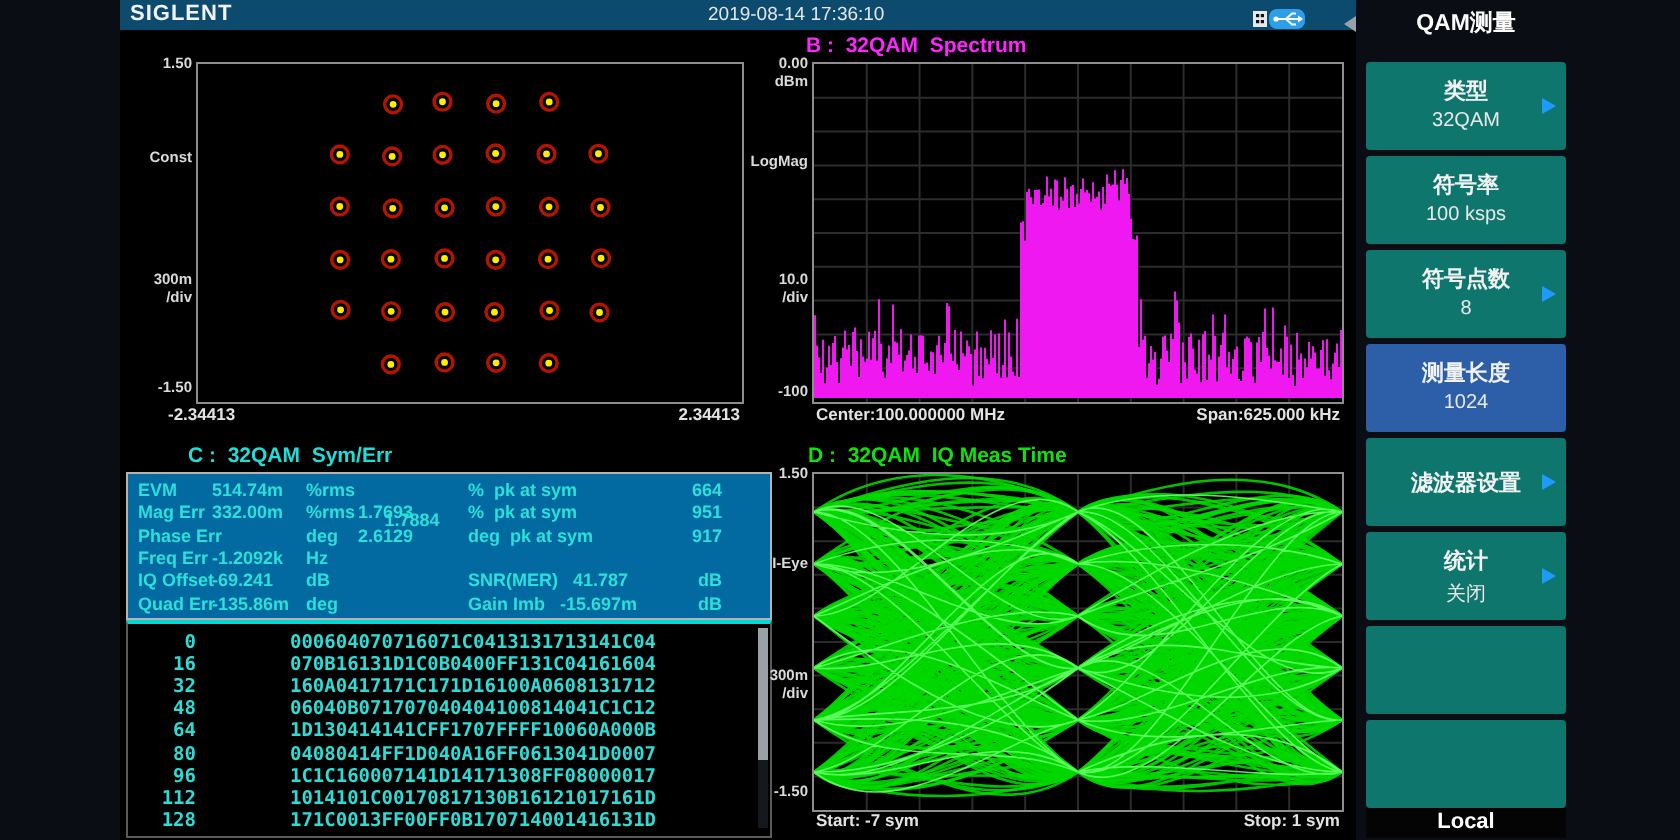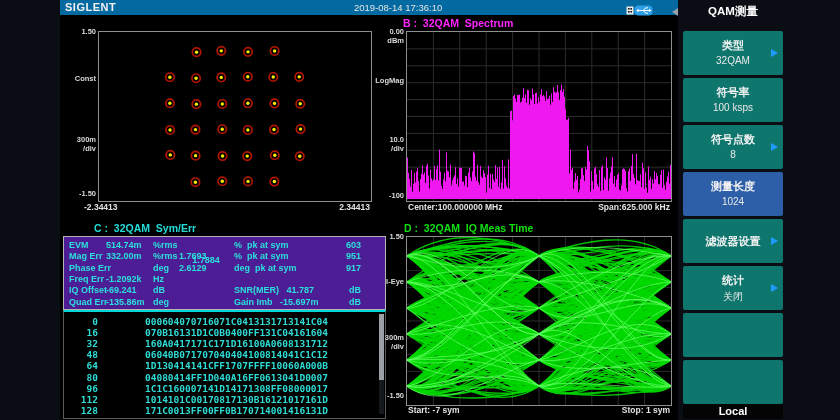--- a/index.html
+++ b/index.html
@@ -1,30 +1,30 @@
 <!DOCTYPE html>
 <html><head>
 <meta charset="utf-8">
 <style>
   html,body{margin:0;padding:0;background:#05070b;}
   .stage{position:relative;width:840px;height:420px;background:#0a0d13;overflow:hidden;
          font-family:"Liberation Sans",sans-serif;-webkit-font-smoothing:antialiased;}
   .screen{position:absolute;left:60px;top:0;width:618px;height:420px;background:#000;}
-  .topbar{position:absolute;left:0;top:0;width:618px;height:15px;background:#0369a1;}
+  .topbar{position:absolute;left:0;top:0;width:618px;height:15px;background:#0c4a6e;}
   .brand{position:absolute;left:5px;top:1px;font-size:11px;font-weight:bold;letter-spacing:.5px;color:#f2f2f2;}
   .datetime{position:absolute;left:294px;top:2px;font-size:9.5px;color:#e6e6e6;}
   .usb{position:absolute;left:566px;top:2px;width:28px;height:11px;}
   .wtitle{position:absolute;font-size:10.5px;font-weight:bold;white-space:pre;}
   .t-a{color:#f0f000;} .t-b{color:#ff25ff;} .t-c{color:#22dcd8;} .t-d{color:#10e010;}
   .marker{margin-right:6px;}
   .plot{position:absolute;background:#000;border:1px solid #8e8e8e;}
   .plot svg{display:block;}
   .axl{position:absolute;font-size:7.5px;font-weight:bold;color:#d9d9d9;text-align:right;white-space:pre;}
   .axb{position:absolute;font-size:8.5px;font-weight:bold;color:#e3e3e3;white-space:pre;}
-  .measbox{position:absolute;left:3px;top:236px;width:321px;height:72px;background:#4c1d95;border:1px solid #b4b4b4;}
+  .measbox{position:absolute;left:3px;top:236px;width:321px;height:72px;background:#0369a1;border:1px solid #b4b4b4;}
   .mcell{position:absolute;font-size:9px;font-weight:bold;color:#2ce0da;white-space:pre;}
   .hexbox{position:absolute;left:3px;top:310px;width:321px;height:106px;background:#000;
           border:1px solid #5a5a5a;border-top:2px solid #00d8d8;}
   .hexrow{position:absolute;left:0;width:100%;display:flex;font-family:"DejaVu Sans Mono",monospace;
           font-size:9.5px;font-weight:bold;color:#2fdcd5;line-height:11px;}
   .hexidx{width:34px;text-align:right;flex:0 0 34px;}
   .hexgrp{flex:1;display:flex;justify-content:center;margin-left:8px;margin-right:18px;}
   .hscroll{position:absolute;right:1px;top:2px;width:5px;height:100px;background:#15181c;}
   .hthumb{position:absolute;left:0;top:0;width:5px;height:66px;background:#9aa0a6;}
   .sidebar{position:absolute;left:678px;top:0;width:162px;height:420px;background:#0a0d13;}
@@ -159,21 +159,21 @@
     <span class="axb" style="left:348px;top:202px;">Center:100.000000 MHz</span>
     <span class="axb" style="left:430px;top:202px;width:180px;text-align:right;">Span:625.000 kHz</span>
 
     <div class="wtitle t-c" style="left:34px;top:222px;">C :  32QAM  Sym/Err</div>
     <div class="measbox" id="measBody">
         <span class="mcell" style="left: 5px; top: 3px; width: 38px; text-align: left;">EVM</span>
         <span class="mcell" style="left: 42px; top: 3px; width: 46px; text-align: left;">514.74m</span>
         <span class="mcell" style="left: 89px; top: 3px; width: 26px; text-align: left;">%rms</span>
         <span class="mcell" style="left: 115px; top: 18px; width: 54px; text-align: center;">1.7884</span>
         <span class="mcell" style="left: 170px; top: 3px; width: 104px; text-align: left;">%  pk at sym</span>
-        <span class="mcell" style="left: 250px; top: 3px; width: 47px; text-align: right;">603</span>
+        <span class="mcell" style="left: 250px; top: 3px; width: 47px; text-align: right;">664</span>
         <span class="mcell" style="left: 5px; top: 14.3px; width: 38px; text-align: left;">Mag Err</span>
         <span class="mcell" style="left: 42px; top: 14.3px; width: 46px; text-align: left;">332.00m</span>
         <span class="mcell" style="left: 89px; top: 14.3px; width: 26px; text-align: left;">%rms</span>
         <span class="mcell" style="left: 115px; top: 14.3px; width: 54px; text-align: left;">1.7693</span>
         <span class="mcell" style="left: 170px; top: 14.3px; width: 104px; text-align: left;">%  pk at sym</span>
         <span class="mcell" style="left: 250px; top: 14.3px; width: 47px; text-align: right;">951</span>
         <span class="mcell" style="left: 5px; top: 25.6px; width: 38px; text-align: left;">Phase Err</span>
         <span class="mcell" style="left: 42px; top: 25.6px; width: 64px; text-align: center; margin-top: 48px;">461.34m</span>
         <span class="mcell" style="left: 89px; top: 25.6px; width: 26px; text-align: left;">deg</span>
         <span class="mcell" style="left: 115px; top: 25.6px; width: 54px; text-align: left;">2.6129</span>

